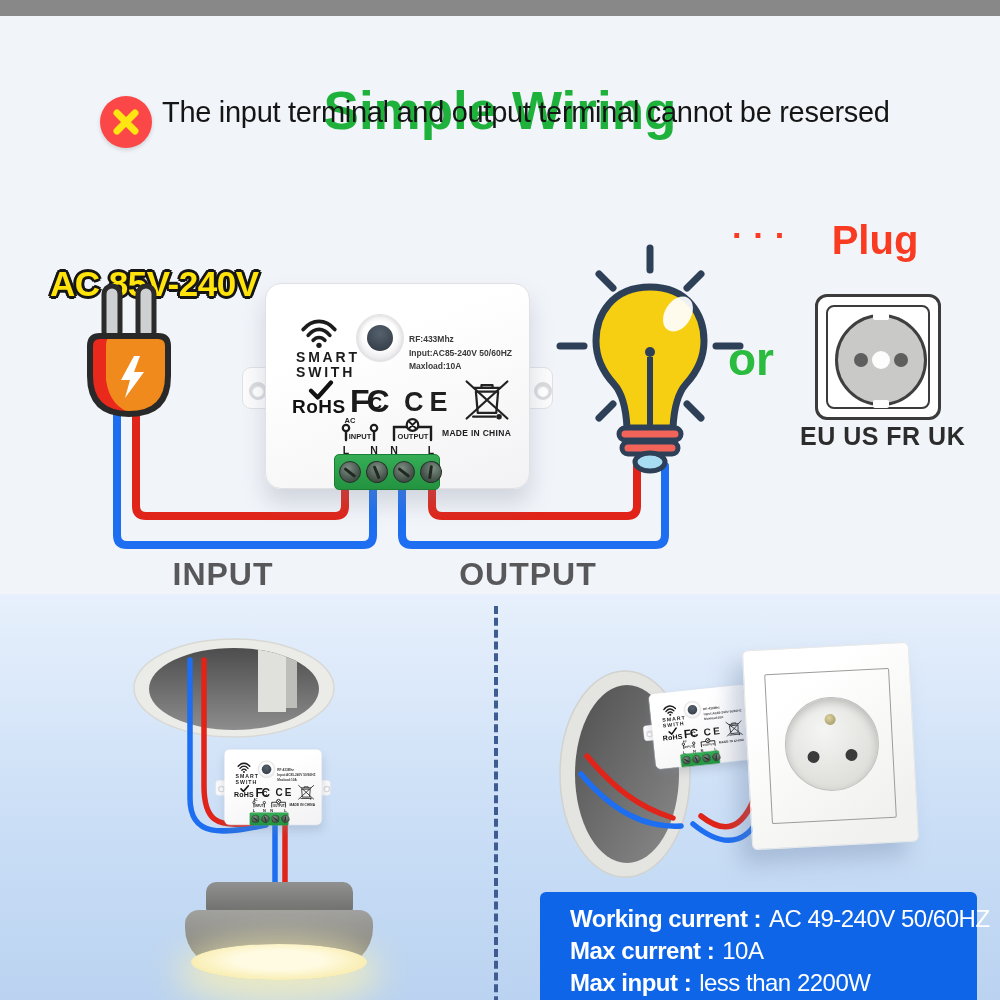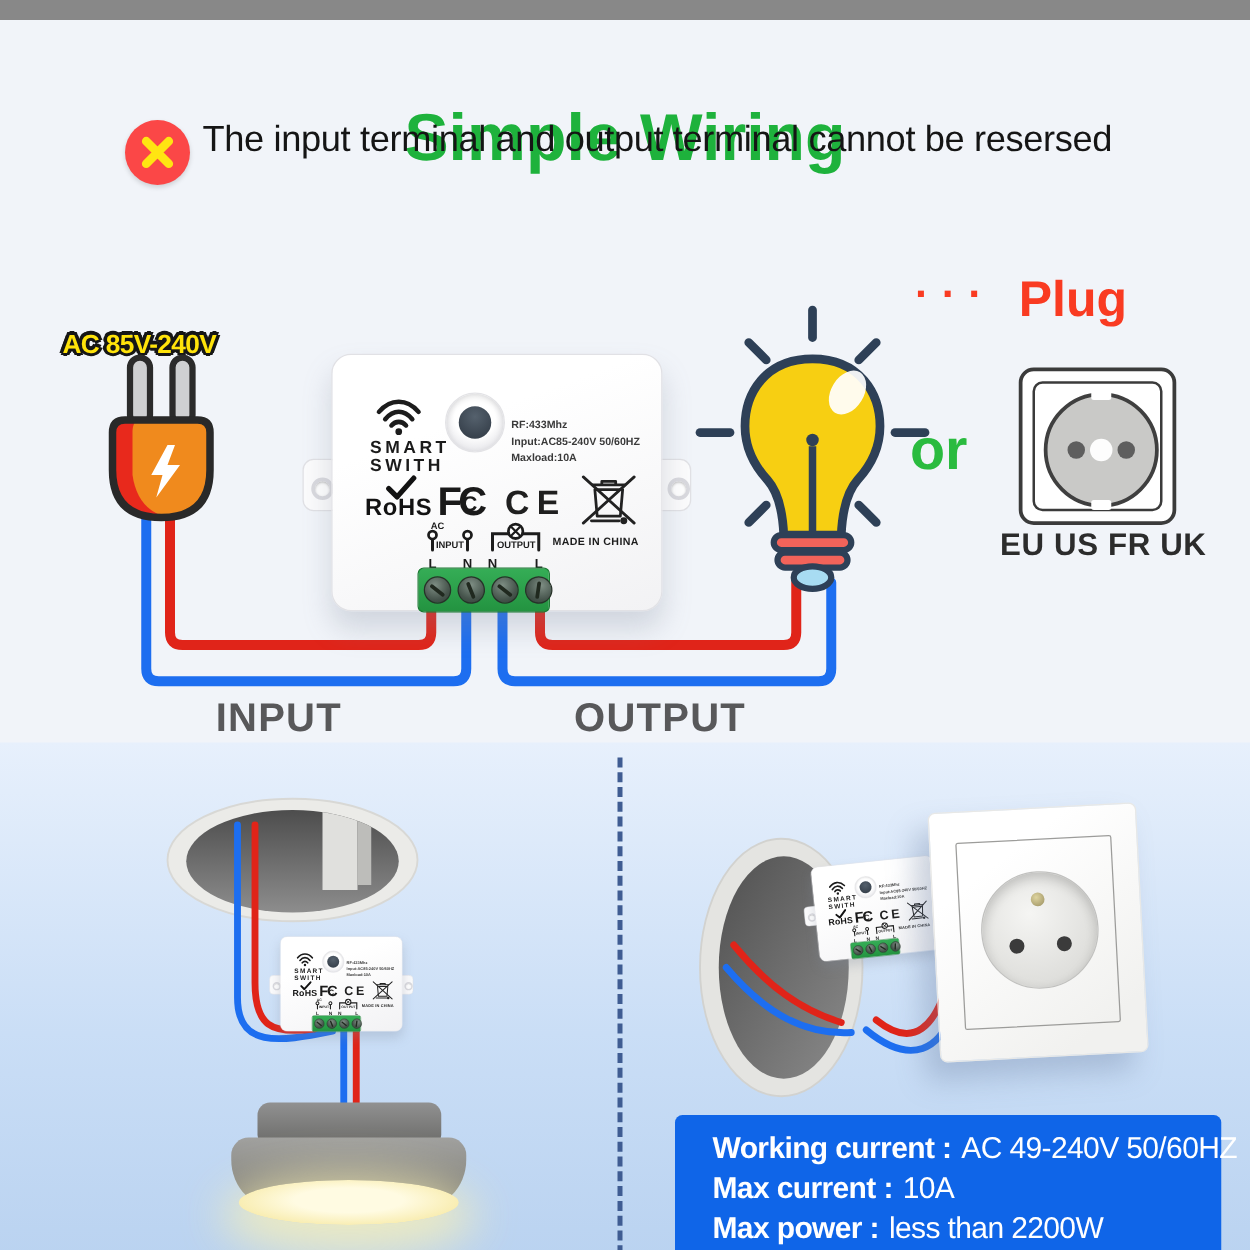--- a/index.html
+++ b/index.html
@@ -9,32 +9,32 @@
 
   
   .top{position:absolute;left:0;top:0;width:1000px;height:578px;background:#f1f4f9;}
   .title{left:0;top:28px;width:1000px;text-align:center;font-size:53px;font-weight:800;
          color:#1eb23c;letter-spacing:0;}
   .subtitle-row{left:100px;top:80px;width:880px;height:54px;display:flex;}
   .no-badge{width:52px;height:52px;border-radius:50%;background:#fb4747;flex:0 0 auto;
             display:flex;align-items:center;justify-content:center;box-shadow:0 2px 4px rgba(0,0,0,.15);}
   .subtitle{margin-left:10px;font-size:29px;font-weight:500;color:#151515;letter-spacing:-.3px;white-space:nowrap;}
 
-  .power-label{left:50px;top:248px;font-size:21px;font-weight:800;color:#ffe30a;letter-spacing:-.5px;
+  .power-label{left:50px;top:248px;font-size:35px;font-weight:800;color:#ffe30a;letter-spacing:-.5px;
     text-shadow:-2px -2px 0 #161616,2px -2px 0 #161616,-2px 2px 0 #161616,2px 2px 0 #161616,
                 0 3px 0 #161616,3px 0 0 #161616,-3px 0 0 #161616,0 -3px 0 #161616;}
 
   .caption{font-size:32px;font-weight:800;color:#58585a;letter-spacing:1px;text-align:center;}
   .cap-input{left:150px;top:540px;width:146px;}
   .cap-output{left:450px;top:540px;width:156px;}
 
   .loads-label{left:502px;top:206px;font-size:37px;font-weight:800;color:#f93b22;word-spacing:10px;white-space:nowrap;}
   .loads-dots{left:732px;top:200px;font-size:34px;font-weight:800;color:#f93b22;letter-spacing:10px;}
   .or-label{left:728px;top:316px;font-size:46px;font-weight:800;color:#2abb3f;}
-  .plug-label{left:815px;top:202px;width:120px;text-align:left;font-size:40px;font-weight:800;color:#f93b22;}
+  .plug-label{left:815px;top:202px;width:120px;text-align:center;font-size:40px;font-weight:800;color:#f93b22;}
   .regions{left:800px;top:406px;width:150px;text-align:center;font-size:25px;font-weight:700;color:#2c2c2c;letter-spacing:.5px;white-space:nowrap;}
 
   
   .socket-eu{left:815px;top:278px;width:120px;height:120px;background:#fff;border:3px solid #3b3b3b;border-radius:12px;}
   .se-inner{position:absolute;inset:8px;border:2.5px solid #3b3b3b;border-radius:8px;background:#fff;}
   .se-circle{position:absolute;left:17px;top:17px;width:86px;height:86px;border-radius:50%;
              background:#c9c9c7;border:3px solid #3f3f3f;}
   .se-hole{position:absolute;width:14px;height:14px;border-radius:50%;background:#5e5e5e;top:36px;}
   .se-hole.h1{left:16px;} .se-hole.h2{left:56px;}
   .se-center{position:absolute;left:34px;top:34px;width:18px;height:18px;border-radius:50%;background:#fdfdfd;}
@@ -467,18 +467,18 @@
         </div>
       </div>
       <div class="abs info">
         <div class="spec-row">
           <b>Working current :</b><span>AC 49-240V 50/60HZ</span>
         </div>
         <div class="spec-row">
           <b>Max current :</b><span>10A</span>
         </div>
         <div class="spec-row">
-          <b>Max power :</b><span>less than 2200W</span>
+          <b>Max input :</b><span>less than 2200W</span>
         </div>
       </div>
     </div>
   </section>
 </div>
 
 </body></html>

